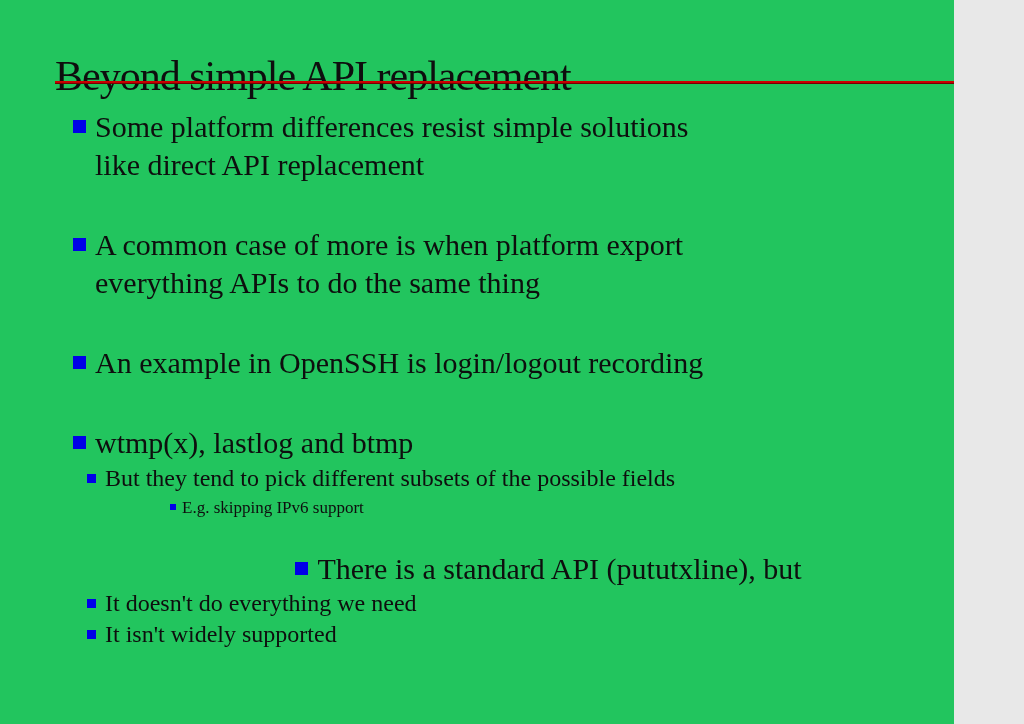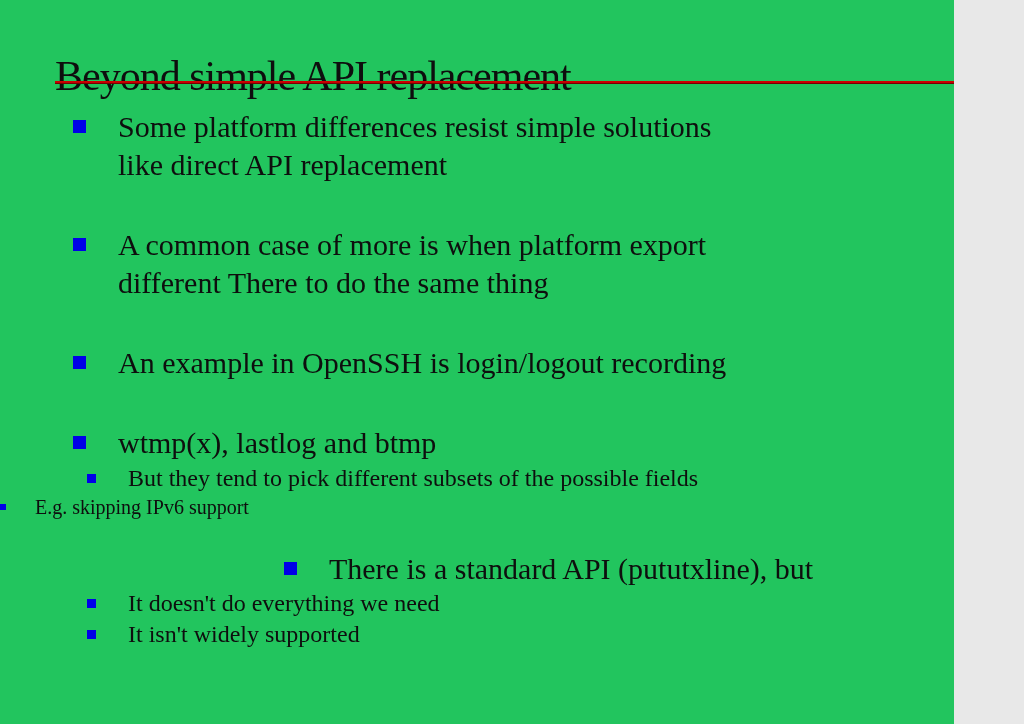--- a/index.html
+++ b/index.html
@@ -41,35 +41,35 @@
     width: 1024px;
     padding-top: 108px;
     box-sizing: border-box;
   }
   .row {
     display: flex;
     align-items: flex-start;
   }
   .row.l1 { padding-left: 73px;  font-size: 30px; line-height: 38px; }
   .row.l2 { padding-left: 87px; font-size: 24px; line-height: 31px; }
-  .row.l3 { font-size: 20px; line-height: 27px; text-align: right; }
+  .row.l3 { padding-left: 170px; font-size: 17px; line-height: 27px; text-align: right; }
 
   .marker {
     flex: 0 0 auto;
     background: #0000e8;
   }
   .l1 .marker { width: 13px; height: 13px; margin-top: 12px; margin-right: 9px; }
   .l2 .marker { width: 9px;  height: 9px;  margin-top: 11px; margin-right: 9px; }
   .l3 .marker { width: 6px;  height: 6px;  margin-top: 10px; margin-right: 6px; }
 
   .mt-group { margin-top: 42px; }
   .mt-sub   { margin-top: 1px; }
   .mt-last  { margin-top: 29px; justify-content: center; }
 
-  .txt { white-space: nowrap; margin-left: 23px; }
+  .txt { white-space: nowrap; }
 </style>
 </head>
 <body>
 
 <div class="slide">
 
   <h1 class="title">Beyond simple API replacement</h1>
   <div class="rule"></div>
 
   <div class="content">
@@ -79,21 +79,21 @@
       <div>
         <div class="txt">Some platform differences resist simple solutions</div>
         <div class="txt">like direct API replacement</div>
       </div>
     </div>
 
     <div class="row l1 mt-group">
       <span class="marker"></span>
       <div>
         <div class="txt">A common case of more is when platform export</div>
-        <div class="txt">different There to do the same thing</div>
+        <div class="txt">everything APIs to do the same thing</div>
       </div>
     </div>
 
     <div class="row l1 mt-group">
       <span class="marker"></span>
       <div>
         <div class="txt">An example in OpenSSH is login/logout recording</div>
       </div>
     </div>
 

